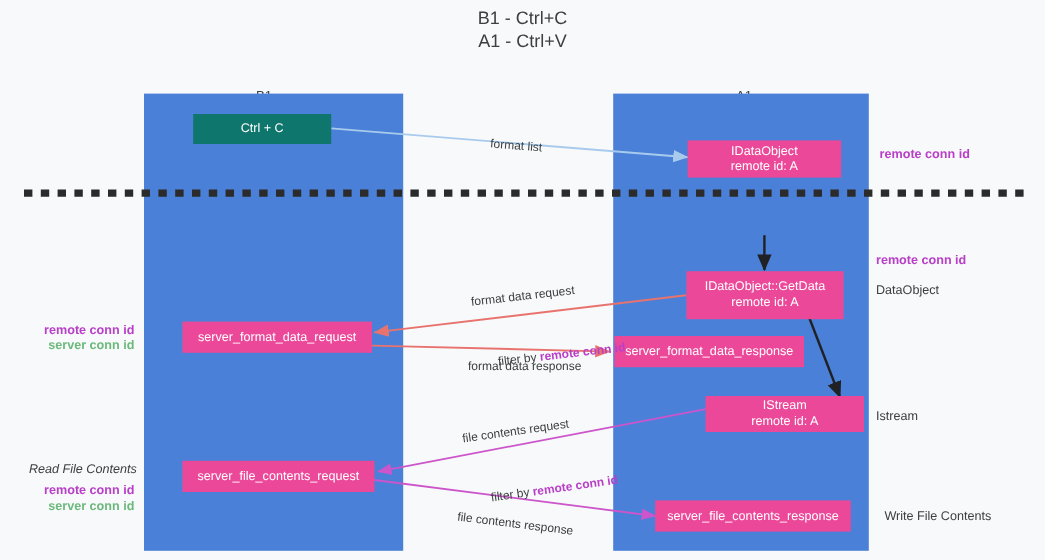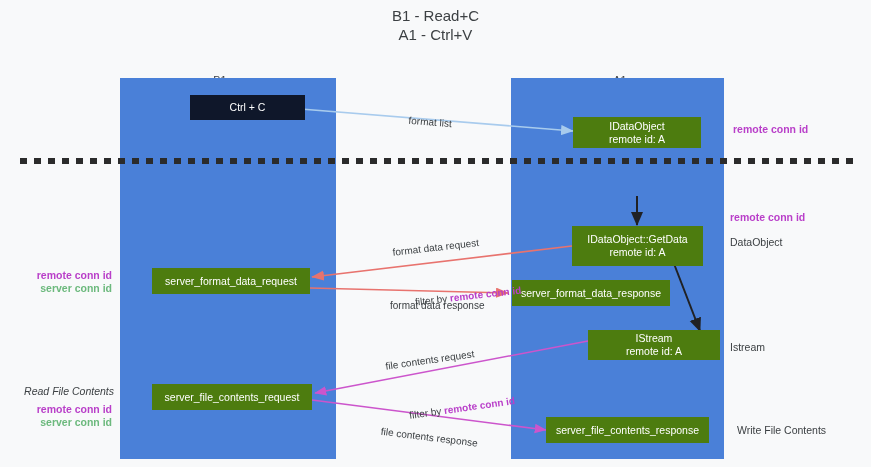--- a/index.html
+++ b/index.html
@@ -27,22 +27,22 @@
 
   
   .lane{position:absolute;background:#4a80d8;}
 
   
   .box{
     position:absolute;display:flex;align-items:center;justify-content:center;
     text-align:center;color:#ffffff;font-size:10.5px;line-height:13px;
     white-space:pre;box-sizing:border-box;padding:0 4px;
   }
-  .box.green{background:#0f172a;margin-left:29px;}
-  .box.orange{background:#4d7c0f;}
+  .box.green{background:#0f766e;}
+  .box.orange{background:#ec4899;}
 
   
   .sidelabel{
     position:absolute;font-size:10.5px;line-height:13px;white-space:pre;
   }
   .sidelabel.purple{color:#b93fc9;font-weight:bold;}
   .sidelabel.green{color:#6cb97d;font-weight:bold;}
   .sidelabel.dark{color:#3c4043;}
   .sidelabel.right{text-align:left;}
   .sidelabel.rightalign{text-align:right;}
@@ -55,21 +55,21 @@
   .edgelabel .hl-purple{color:#b93fc9;font-weight:bold;}
   .edgelabel .hl-green{color:#6cb97d;font-weight:bold;}
 
   svg#wires{position:absolute;left:0;top:0;width:871px;height:467px;pointer-events:none;}
 </style>
 </head>
 <body>
 
 <div id="stage">
 
-  <div class="title">B1 - Read+C
+  <div class="title">B1 - Ctrl+C
 A1 - Ctrl+V</div>
 
   <div class="col-head" style="left:140px;top:48px;width:160px;">
     <div>B1</div>
     <div>connection</div>
   </div>
   <div class="col-head" style="left:540px;top:48px;width:160px;">
     <div>A1</div>
     <div>remote</div>
   </div>

